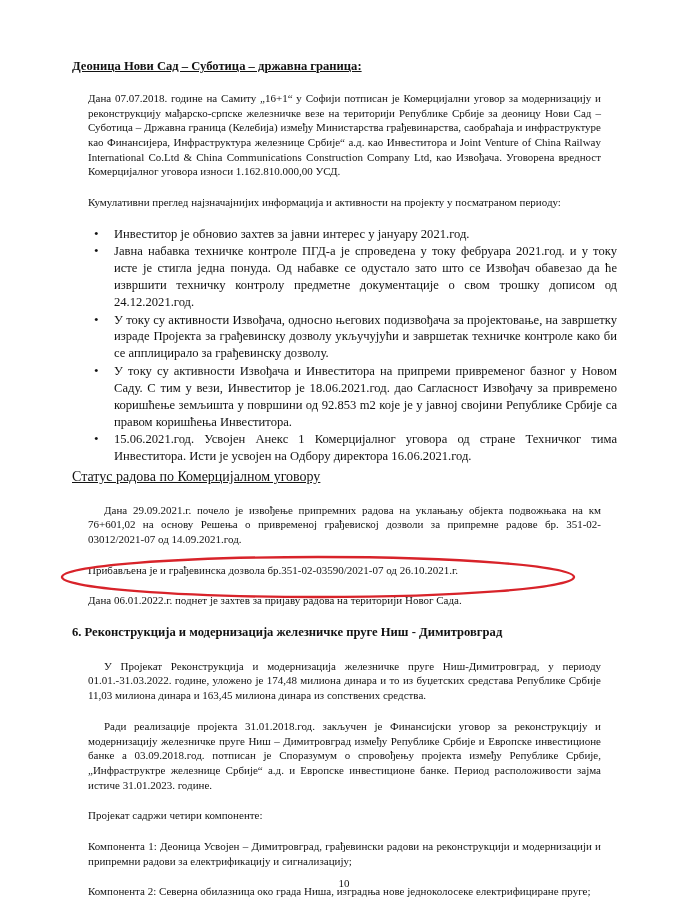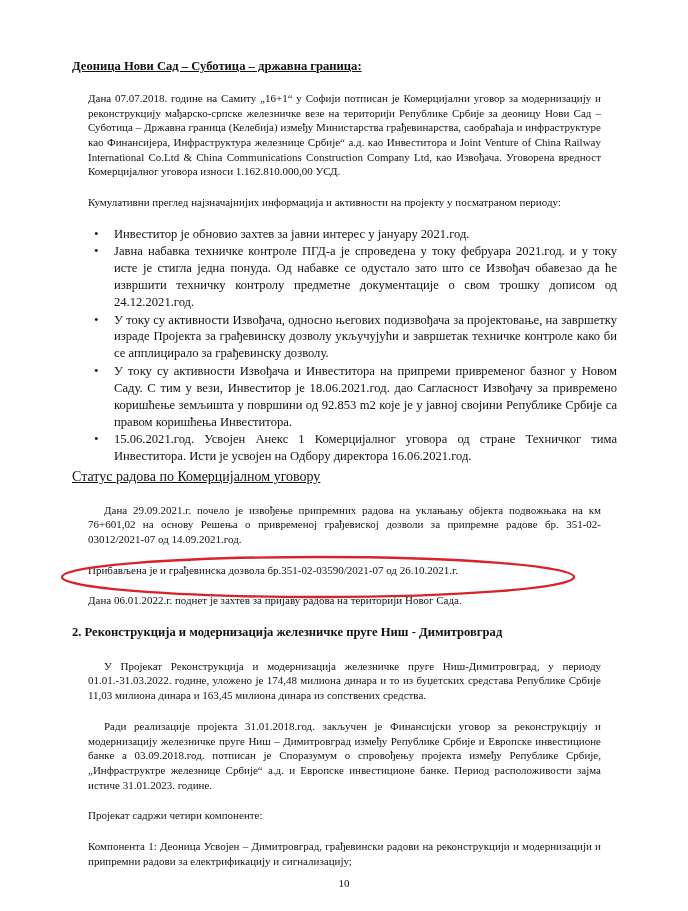--- a/index.html
+++ b/index.html
@@ -130,24 +130,25 @@
     <p class="ind">Дана  29.09.2021.г. почело је извођење припремних радова на уклањању објекта подвожњака на км 76+601,02 на основу Решења о привременој грађевиској дозволи за припремне радове бр. 351-02-03012/2021-07 од 14.09.2021.год.</p>
 
     <div class="annot-wrap">
       <svg class="ellipse" viewBox="0 0 520 46" aria-hidden="true">
         <ellipse cx="260" cy="23" rx="256" ry="20" fill="none" stroke="#d8232a" stroke-width="2.4"></ellipse>
       </svg>
       <p>Прибављена је и грађевинска дозвола бр.351-02-03590/2021-07 од 26.10.2021.г.</p>
       <p>Дана 06.01.2022.г. поднет је захтев за пријаву радова на територији Новог Сада.</p>
     </div>
 
-    <div class="sec-head">2. Реконструкција и модернизација железничке пруге Ниш - Димитровград</div>
+    <div class="sec-head">6. Реконструкција и модернизација железничке пруге Ниш - Димитровград</div>
 
     <div class="gap-xs"></div>
     <p class="ind">У Пројекат Реконструкција и модернизација железничке пруге Ниш-Димитровград, у периоду 01.01.-31.03.2022. године, уложено је 174,48 милиона динара и то из буџетских средстава Републике Србије 11,03 милиона динара и 163,45 милиона динара из сопствених средства.</p>
     <p class="ind">Ради реализације пројекта 31.01.2018.год. закључен је Финансијски уговор за реконструкцију и модернизацију железничке пруге Ниш – Димитровград између Републике Србије и Европске инвестиционе банке а 03.09.2018.год. потписан је  Споразумум о спровођењу пројекта између Републике Србије, „Инфраструктре железнице Србије“ а.д. и Европске инвестиционе банке. Период расположивости зајма истиче 31.01.2023. године.</p>
     <p>Пројекат садржи четири компоненте:</p>
     <p>Компонента 1: Деоница Усвојен – Димитровград, грађевински радови на реконструкцији и модернизацији и припремни радови за електрификацију и сигнализацију;</p>
+    <p>Компонента 2: Северна обилазница око града Ниша, изградња нове једноколосеке електрифициране пруге;</p>
 
   </div>
 
   <div class="page-number">10</div>
 </div>
 
 </body></html>

